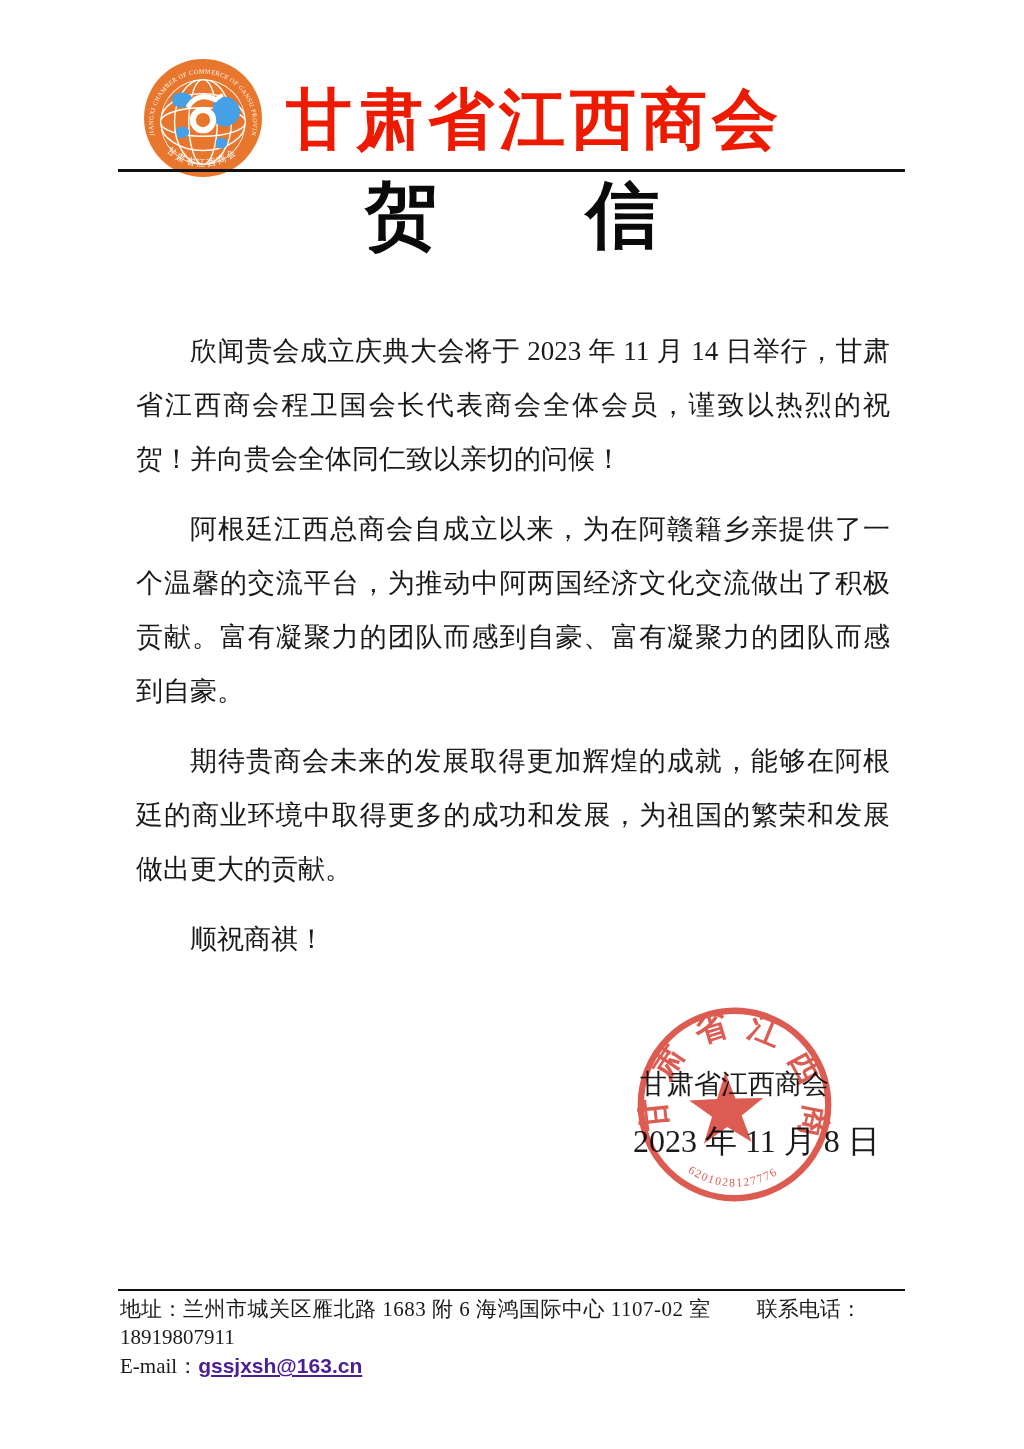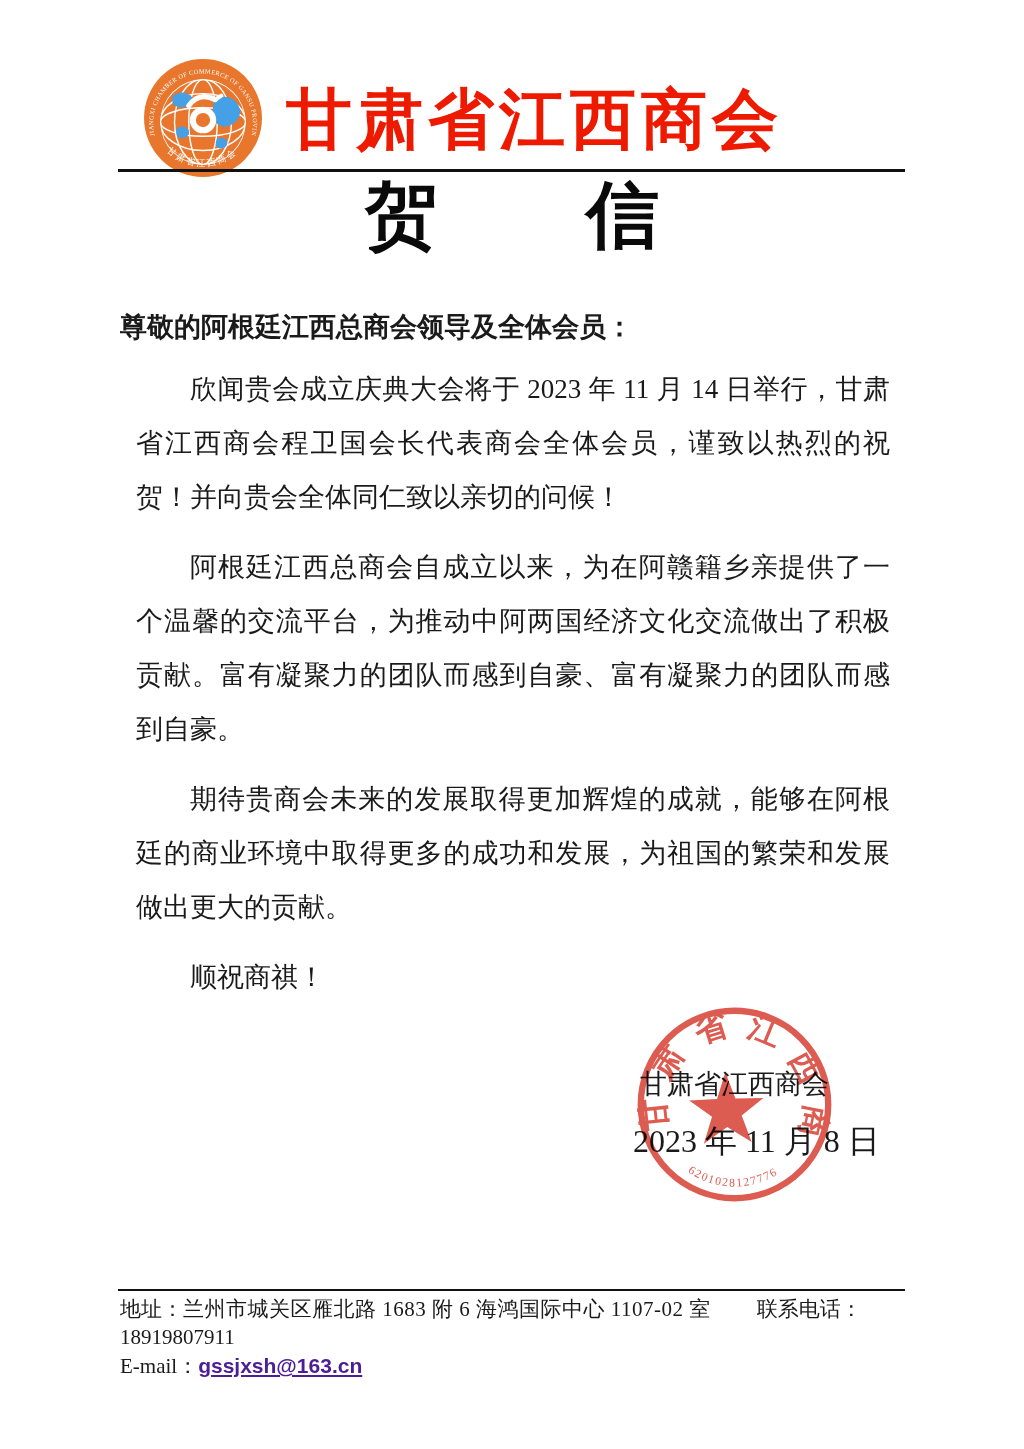--- a/index.html
+++ b/index.html
@@ -94,21 +94,20 @@
 
   <div class="org-title">甘肃省江西商会</div>
   <div class="header-rule"></div>
 
   <div class="letter-title">
     <span>贺</span>
     <span>信</span>
   </div>
 
   <div class="body">
-    <div class="salutation">尊敬的阿根廷江西总商会领导及全体会员：</div>
     <div class="paras">
       <p>欣闻贵会成立庆典大会将于 2023 年 11 月 14 日举行，甘肃省江西商会程卫国会长代表商会全体会员，谨致以热烈的祝贺！并向贵会全体同仁致以亲切的问候！</p>
       <p>阿根廷江西总商会自成立以来，为在阿赣籍乡亲提供了一个温馨的交流平台，为推动中阿两国经济文化交流做出了积极贡献。富有凝聚力的团队而感到自豪、富有凝聚力的团队而感到自豪。</p>
       <p>期待贵商会未来的发展取得更加辉煌的成就，能够在阿根廷的商业环境中取得更多的成功和发展，为祖国的繁荣和发展做出更大的贡献。</p>
       <p>顺祝商祺！</p>
     </div>
   </div>
 
   <div class="sig-name">甘肃省江西商会</div>
   <div class="sig-date">2023 年 11 月 8 日</div>

